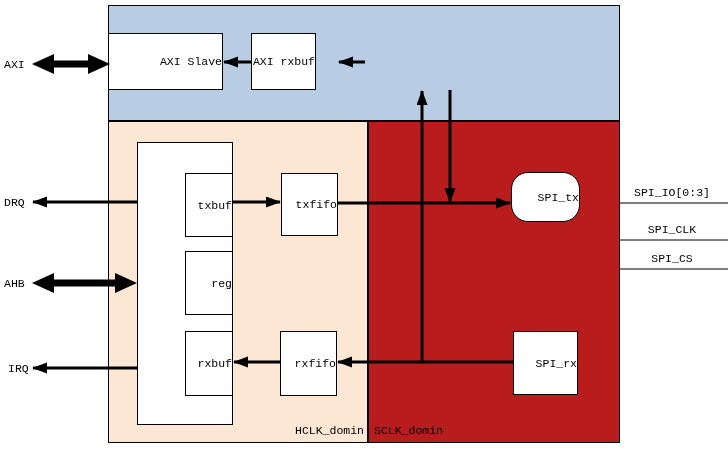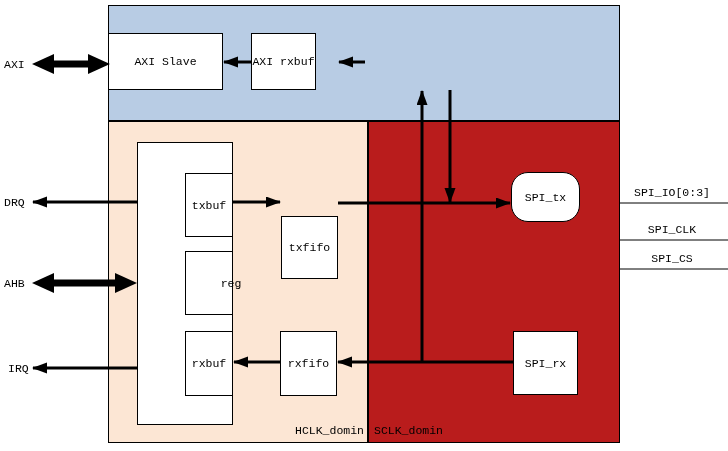--- a/index.html
+++ b/index.html
@@ -3,21 +3,21 @@
 <meta charset="utf-8">
 <style>
   html,body{margin:0;padding:0;background:#ffffff;}
   .stage{
     position:relative;width:728px;height:451px;background:#ffffff;overflow:hidden;
     font-family:"Liberation Mono","DejaVu Sans Mono",monospace;color:#000;
   }
   .region{position:absolute;border:1px solid #000;box-sizing:border-box;}
   .block{
     position:absolute;border:1px solid #000;background:#fff;box-sizing:border-box;
-    display:flex;align-items:center;justify-content:center;
+    display:flex;align-items:center;justify-content:flex-end;
     font-size:11.5px;letter-spacing:0px;white-space:nowrap;
   }
   .port-label{
     position:absolute;font-size:11.5px;line-height:13px;white-space:nowrap;
   }
   .rport-label{
     position:absolute;left:620px;width:104px;text-align:center;
     font-size:11.5px;line-height:13px;white-space:nowrap;
   }
   .domain-label{
@@ -56,21 +56,21 @@
 
   <div class="block blk" style="left:185px;top:173px;width:48px;height:64px;">
     <span>txbuf</span>
   </div>
   <div class="block blk" style="left:185px;top:251px;width:48px;height:64px;padding-left:44px;">
     <span>reg</span>
   </div>
   <div class="block blk" style="left:185px;top:331px;width:48px;height:65px;">
     <span>rxbuf</span>
   </div>
-  <div class="block blk" style="left:281px;top:173px;width:57px;height:63px;margin-top:43px;">
+  <div class="block blk" style="left:281px;top:173px;width:57px;height:63px;">
     <span>txfifo</span>
   </div>
   <div class="block blk" style="left:280px;top:331px;width:57px;height:65px;">
     <span>rxfifo</span>
   </div>
 
   <div class="block blk" style="left:511px;top:172px;width:69px;height:50px;border-radius:17px;">
     <span>SPI_tx</span>
   </div>
   <div class="block blk" style="left:513px;top:331px;width:65px;height:64px;">

